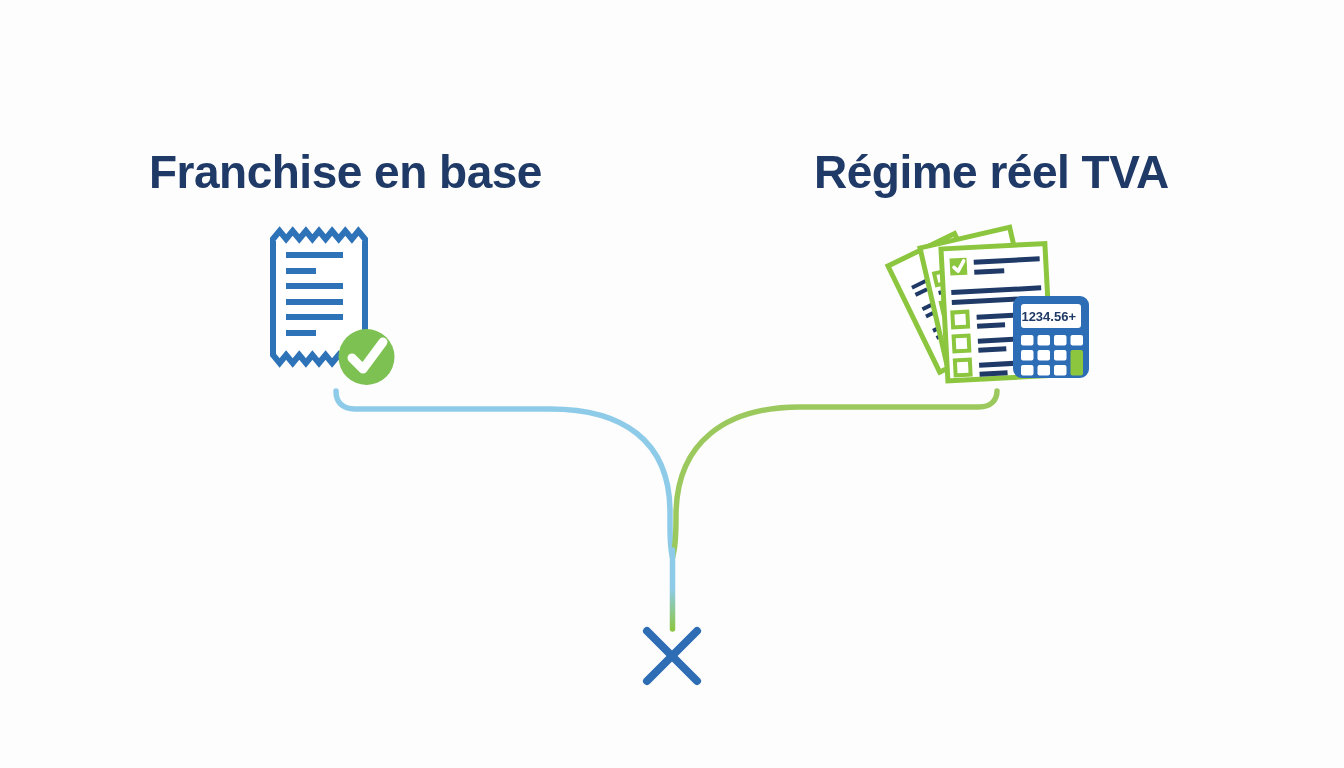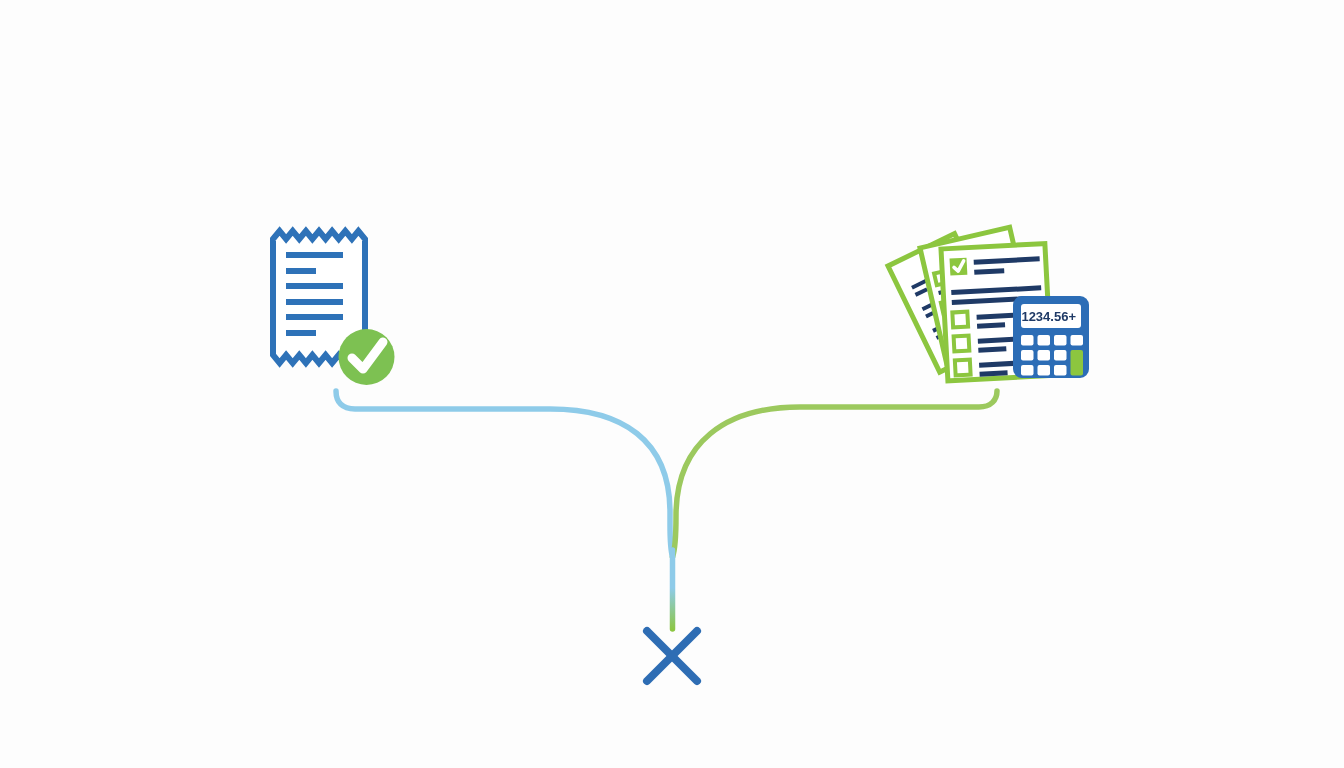--- a/index.html
+++ b/index.html
@@ -38,20 +38,22 @@
   .calc-display-text{
     font-family:"Liberation Sans", sans-serif;font-weight:bold;font-size:13px;
     fill:var(--detail-navy,#1f3a66);
   }
 </style>
 </head>
 <body>
 
 <div class="stage">
 
+  <h1 class="title title-left">Franchise en base</h1>
+  <h1 class="title title-right">Régime réel TVA</h1>
 
   <svg class="abs-svg connectors" viewBox="0 0 1344 768" aria-hidden="true">
     <defs>
       <linearGradient id="mergeGrad" gradientUnits="userSpaceOnUse" x1="0" y1="545" x2="0" y2="631">
         <stop offset="0" style="stop-color:var(--branch-blue,#8ecbe9)"></stop>
         <stop offset="0.5" style="stop-color:var(--branch-blue,#8ecbe9)"></stop>
         <stop offset="1" style="stop-color:var(--paper-green,#8cc63f)"></stop>
       </linearGradient>
     </defs>
     <path class="s-branch-blue" stroke-width="5.5" stroke-linecap="round" d="M336,391 C336,402 342,409 355,409 L550,409 C622,409 670,440 670,512 L670,524 Q670,548 672.5,557"></path>

